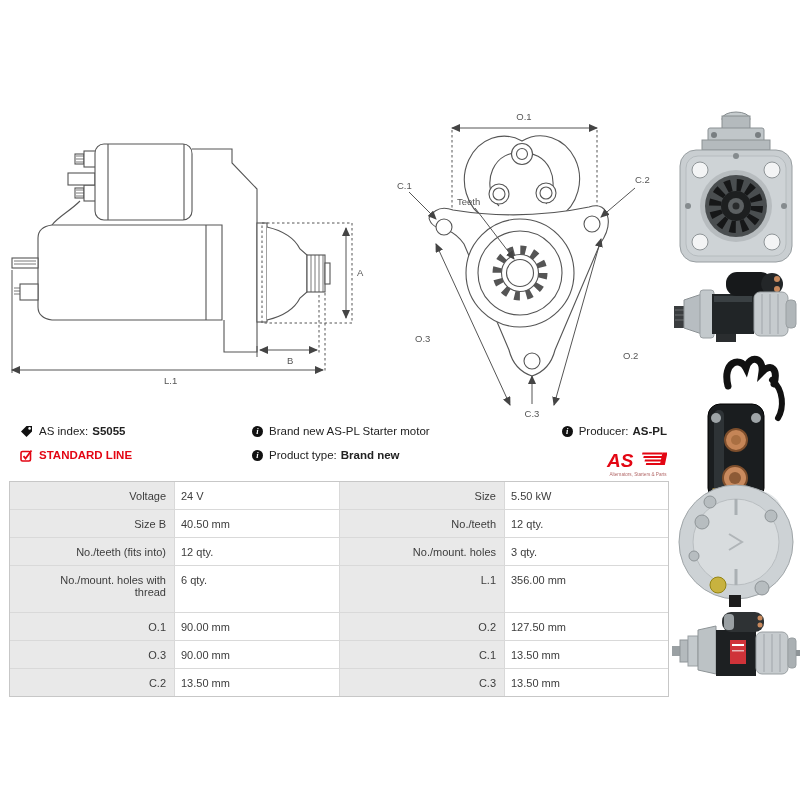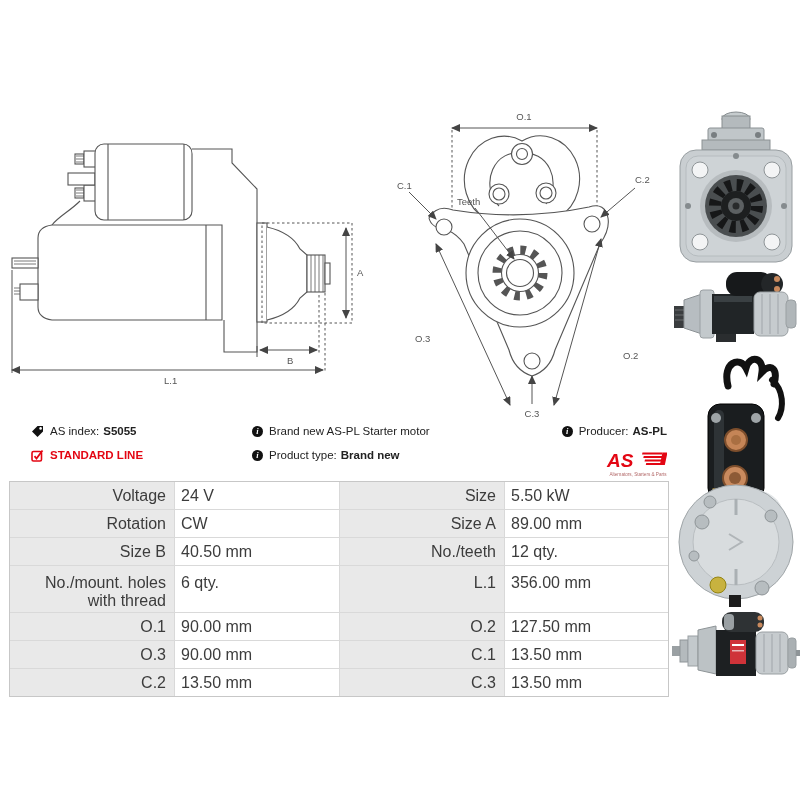--- a/index.html
+++ b/index.html
@@ -10,29 +10,29 @@
   
   .info-block{position:absolute;display:flex;flex-direction:column;}
   .info-row{display:flex;align-items:center;height:14px;margin-bottom:10px;font-size:11.5px;color:#222;white-space:nowrap;}
   .info-row .ic{margin-right:6px;flex:0 0 auto;display:inline-flex;}
   .bold{font-weight:bold;}
   .red{color:#e30613;font-weight:bold;}
   .lblsp{margin-right:4px;}
   .info-icon{width:11px;height:11px;border-radius:50%;background:#111;color:#fff;
              font-size:8.5px;font-weight:bold;font-style:italic;line-height:11px;text-align:center;
              font-family:"Liberation Serif",serif;display:inline-block;}
-  .block-left{left:31px;top:424px;}
+  .block-left{left:20px;top:424px;}
   .block-center{left:252px;top:424px;}
   .block-right{right:133px;top:424px;align-items:flex-end;}
   .block-right .info-row{justify-content:flex-end;}
   .brand-logo{margin-top:2px;}
 
   
   .table-wrap{position:absolute;left:9px;top:481px;width:658px;border:1px solid #c7c7c7;}
-  table.spec{border-collapse:separate;border-spacing:0;width:100%;table-layout:fixed;font-size:16px;color:#3c3c3c;}
+  table.spec{border-collapse:separate;border-spacing:0;width:100%;table-layout:fixed;font-size:11px;color:#3c3c3c;}
   table.spec td{border-top:1px solid #d9d9d9;border-left:1px solid #d9d9d9;height:23px;vertical-align:middle;overflow:hidden;}
   table.spec tr:first-child td{border-top:none;}
   table.spec td:first-child{border-left:none;}
   td.lab{background:#e9e9e9;text-align:right;padding:2px 8px 2px 26px;}
   td.val{background:#fff;text-align:left;padding:2px 10px 2px 6px;}
   tr.tall td{height:36px;vertical-align:top;padding-top:8px;}
 
   
   .abs{position:absolute;}
 </style>
@@ -305,30 +305,30 @@
           <col style="width:164px">
         </colgroup>
       <tbody>
         <tr>
           <td class="lab">Voltage</td>
           <td class="val">24 V</td>
           <td class="lab">Size</td>
           <td class="val">5.50 kW</td>
         </tr>
         <tr>
-          <td class="lab">Rotation</td>
-          <td class="val">CW</td>
-          <td class="lab">Size A</td>
-          <td class="val">89.00 mm</td>
-        </tr>
-        <tr>
           <td class="lab">Size B</td>
           <td class="val">40.50 mm</td>
           <td class="lab">No./teeth</td>
           <td class="val">12 qty.</td>
+        </tr>
+        <tr>
+          <td class="lab">No./teeth (fits into)</td>
+          <td class="val">12 qty.</td>
+          <td class="lab">No./mount. holes</td>
+          <td class="val">3 qty.</td>
         </tr>
         <tr class="tall">
           <td class="lab">No./mount. holes with thread</td>
           <td class="val">6 qty.</td>
           <td class="lab">L.1</td>
           <td class="val">356.00 mm</td>
         </tr>
         <tr>
           <td class="lab">O.1</td>
           <td class="val">90.00 mm</td>

